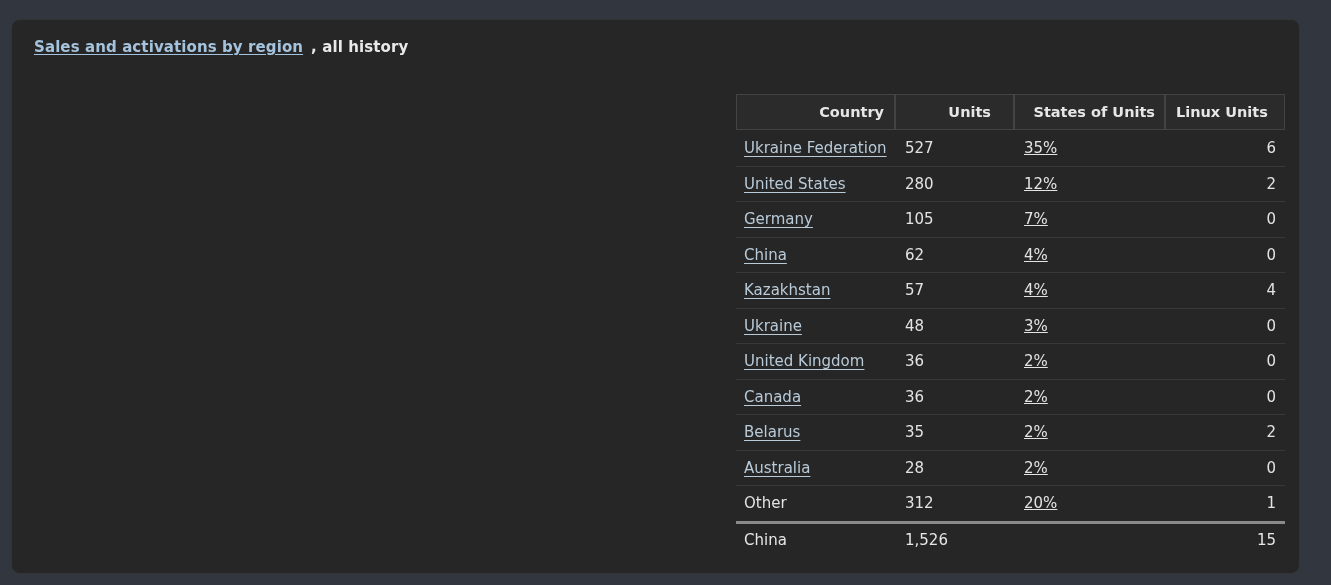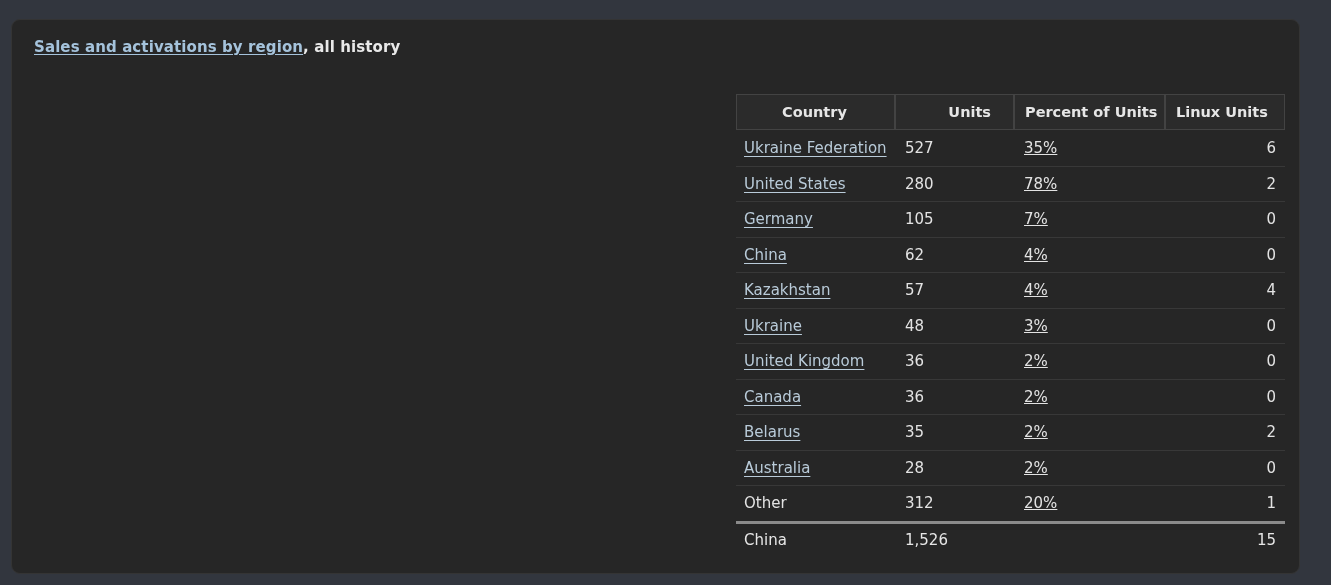--- a/index.html
+++ b/index.html
@@ -40,20 +40,21 @@
     color: #e8e8e8;
   }
   .panel-title .title-link {
     color: #a5c3dc;
     text-decoration: underline;
     text-underline-offset: 2px;
     cursor: pointer;
   }
   .panel-title .title-rest {
     color: #e9e9e9;
+    margin-left: 8px;
   }
 
   
   .table-wrap {
     position: absolute;
     left: 724px;
     top: 74px;
     width: 549px;
     }
 
@@ -74,21 +75,21 @@
     height: 36px;
     padding: 0 10px;
     font-weight: bold;
     font-size: 14.5px;
     color: #e6e6e6;
     background: #2b2b2b;
     border: 1px solid #434343;
     vertical-align: middle;
     white-space: nowrap;
   }
-  thead th.th-country { text-align: center;  padding-left: 8px; }
+  thead th.th-country { text-align: right;  padding-left: 8px; }
   thead th.th-units   { text-align: right; padding-right: 22px; margin-left: 16px; }
   thead th.th-percent { text-align: right; padding-right: 9px; }
   thead th.th-linux   { text-align: left; padding-right: 9px; }
 
   tbody td {
     height: 35.5px;
     padding: 0 10px;
     color: #e3e3e3;
     font-size: 15px;
     border-top: 1px solid #383838;
@@ -131,35 +132,35 @@
       <colgroup>
         <col class="c-country">
         <col class="c-units">
         <col class="c-percent">
         <col class="c-linux">
       </colgroup>
       <thead>
         <tr>
           <th class="th-country">Country</th>
           <th class="th-units">Units</th>
-          <th class="th-percent">Percent of Units</th>
+          <th class="th-percent">States of Units</th>
           <th class="th-linux">Linux Units</th>
         </tr>
       </thead>
       <tbody id="table-body">
           <tr>
             <td class="cell-country"><span class="country-link">Ukraine Federation</span></td>
             <td class="cell-units">527</td>
             <td class="cell-percent">35%</td>
             <td class="cell-linux">6</td>
           </tr>
           <tr>
             <td class="cell-country"><span class="country-link">United States</span></td>
             <td class="cell-units">280</td>
-            <td class="cell-percent">78%</td>
+            <td class="cell-percent">12%</td>
             <td class="cell-linux">2</td>
           </tr>
           <tr>
             <td class="cell-country"><span class="country-link">Germany</span></td>
             <td class="cell-units">105</td>
             <td class="cell-percent">7%</td>
             <td class="cell-linux">0</td>
           </tr>
           <tr>
             <td class="cell-country"><span class="country-link">China</span></td>

